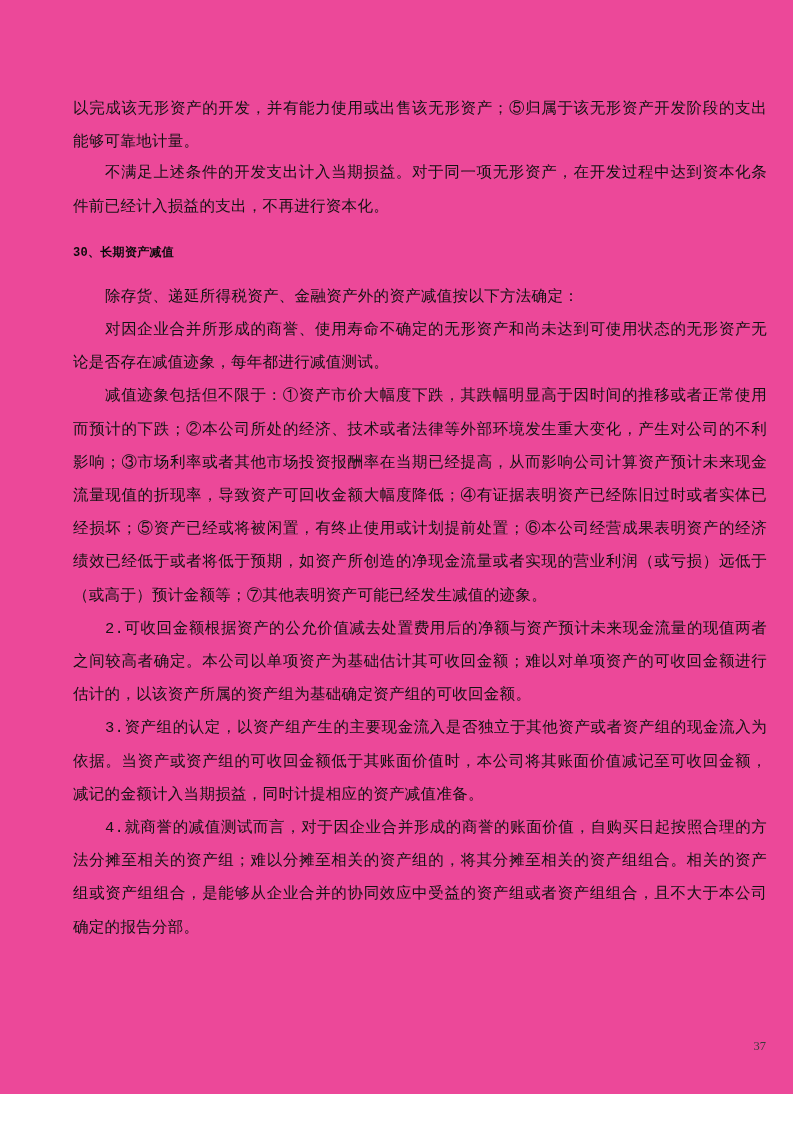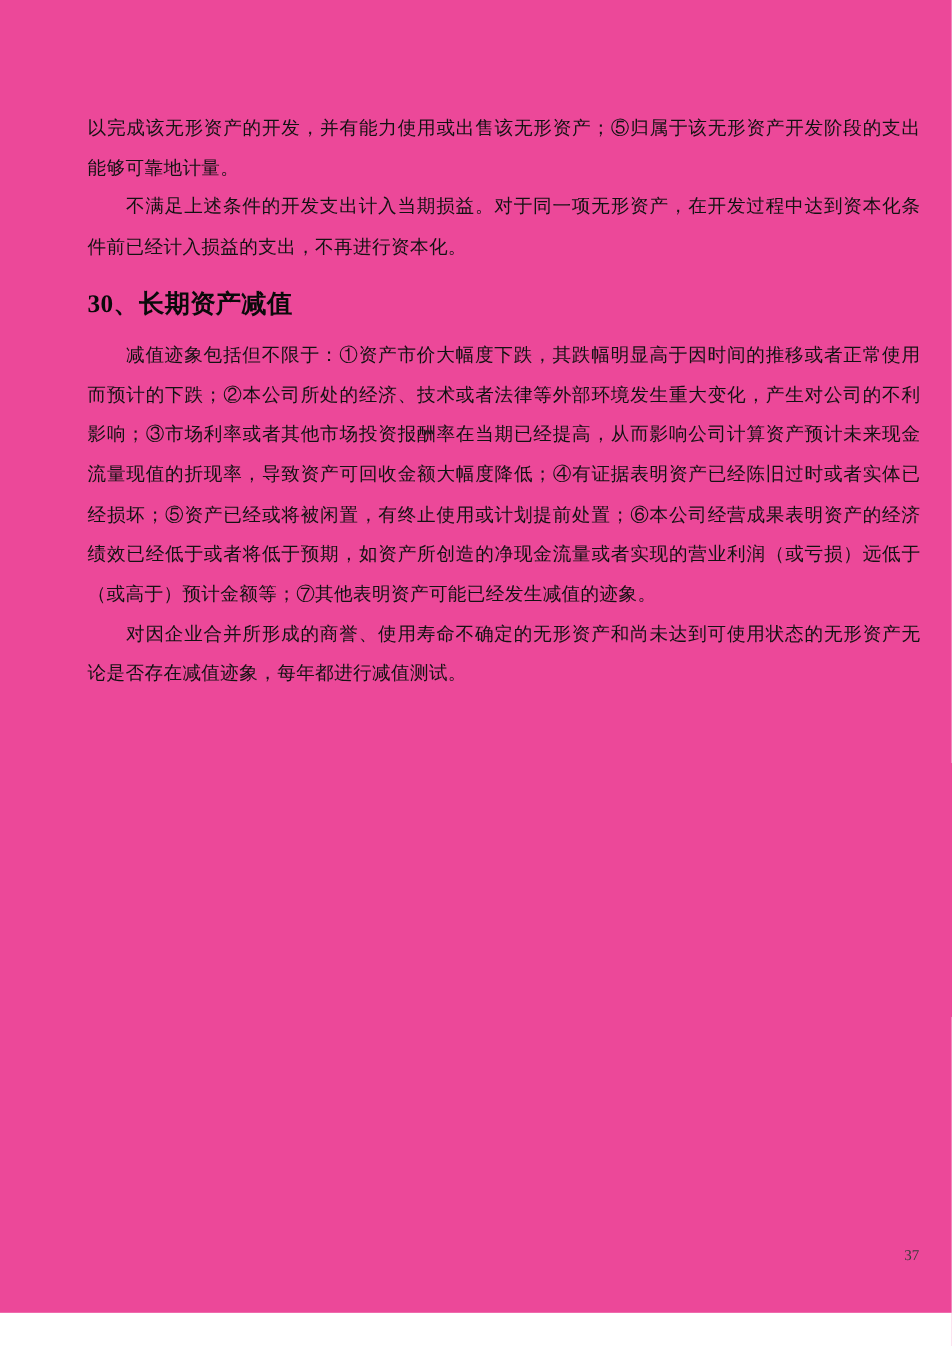--- a/index.html
+++ b/index.html
@@ -37,25 +37,26 @@
     text-justify: inter-ideograph;
     letter-spacing: 0.3px;
     color: #121212;
   }
   .para.indent {
     text-indent: 32px;
     font-family: Liberation Mono, monospace;
   }
   .section-heading {
     margin: 13px 0 11px 0;
-    font-size: 21px;
+    font-size: 12px;
     font-weight: bold;
     line-height: 33px;
     letter-spacing: 0.3px;
     color: #0a0a0a;
+    font-family: Liberation Mono, monospace;
   }
   .page-number {
     position: absolute;
     right: 75px;
     top: 1038px;
     font-size: 12.5px;
     line-height: 16px;
     color: #3a3a3a;
     font-family: "Liberation Serif", "DejaVu Serif", serif;
   }
@@ -64,19 +65,23 @@
 <body>
 
 <div class="page">
   <div class="content">
 
     <p class="para">以完成该无形资产的开发，并有能力使用或出售该无形资产；⑤归属于该无形资产开发阶段的支出能够可靠地计量。</p>
     <p class="para indent">不满足上述条件的开发支出计入当期损益。对于同一项无形资产，在开发过程中达到资本化条件前已经计入损益的支出，不再进行资本化。</p>
 
     <h3 class="section-heading">30、长期资产减值</h3>
 
+    <p class="para indent">除存货、递延所得税资产、金融资产外的资产减值按以下方法确定：</p>
+    <p class="para indent">对因企业合并所形成的商誉、使用寿命不确定的无形资产和尚未达到可使用状态的无形资产无论是否存在减值迹象，每年都进行减值测试。</p>
     <p class="para indent">减值迹象包括但不限于：①资产市价大幅度下跌，其跌幅明显高于因时间的推移或者正常使用而预计的下跌；②本公司所处的经济、技术或者法律等外部环境发生重大变化，产生对公司的不利影响；③市场利率或者其他市场投资报酬率在当期已经提高，从而影响公司计算资产预计未来现金流量现值的折现率，导致资产可回收金额大幅度降低；④有证据表明资产已经陈旧过时或者实体已经损坏；⑤资产已经或将被闲置，有终止使用或计划提前处置；⑥本公司经营成果表明资产的经济绩效已经低于或者将低于预期，如资产所创造的净现金流量或者实现的营业利润（或亏损）远低于（或高于）预计金额等；⑦其他表明资产可能已经发生减值的迹象。</p>
-    <p class="para indent">对因企业合并所形成的商誉、使用寿命不确定的无形资产和尚未达到可使用状态的无形资产无论是否存在减值迹象，每年都进行减值测试。</p>
+    <p class="para indent">2.可收回金额根据资产的公允价值减去处置费用后的净额与资产预计未来现金流量的现值两者之间较高者确定。本公司以单项资产为基础估计其可收回金额；难以对单项资产的可收回金额进行估计的，以该资产所属的资产组为基础确定资产组的可收回金额。</p>
+    <p class="para indent">3.资产组的认定，以资产组产生的主要现金流入是否独立于其他资产或者资产组的现金流入为依据。当资产或资产组的可收回金额低于其账面价值时，本公司将其账面价值减记至可收回金额，减记的金额计入当期损益，同时计提相应的资产减值准备。</p>
+    <p class="para indent">4.就商誉的减值测试而言，对于因企业合并形成的商誉的账面价值，自购买日起按照合理的方法分摊至相关的资产组；难以分摊至相关的资产组的，将其分摊至相关的资产组组合。相关的资产组或资产组组合，是能够从企业合并的协同效应中受益的资产组或者资产组组合，且不大于本公司确定的报告分部。</p>
 
   </div>
 
   <div class="page-number">37</div>
 </div>
 
 </body></html>

